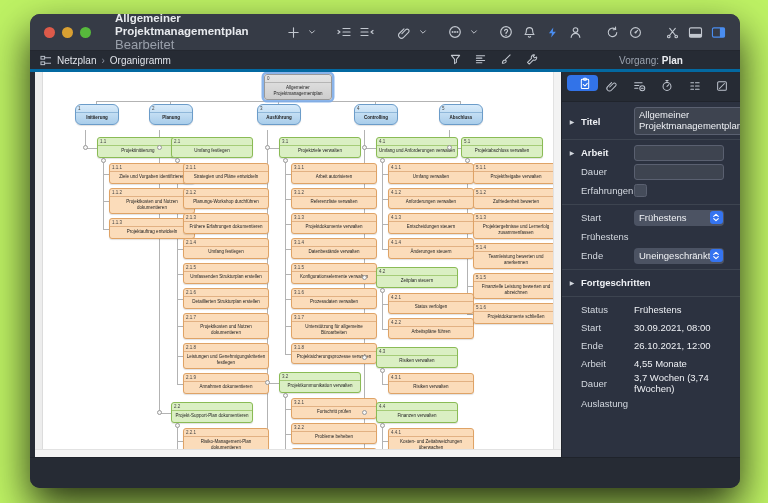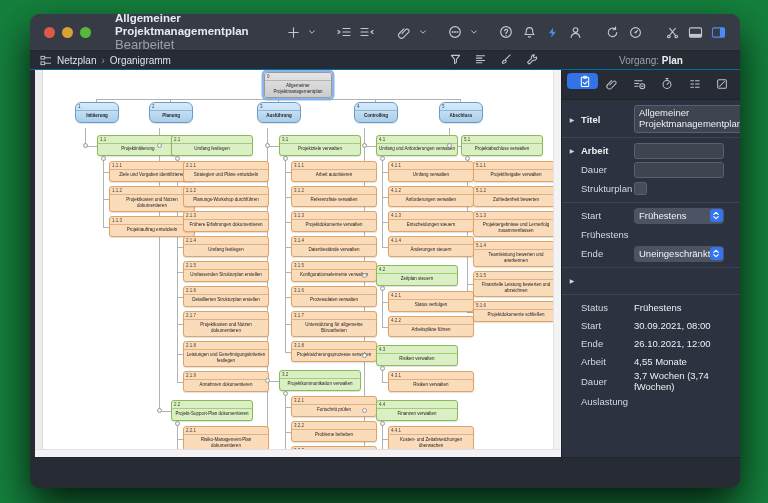--- a/index.html
+++ b/index.html
@@ -1,36 +1,36 @@
 <!DOCTYPE html>
 <html><head>
 <meta charset="utf-8">
 <style>
   html,body{margin:0;padding:0;background:#000;width:768px;height:503px;overflow:hidden;
     font-family:"Liberation Sans","DejaVu Sans",sans-serif;-webkit-font-smoothing:antialiased;}
-  .screen{position:relative;width:768px;height:503px;background:#15803d;}
+  .screen{position:relative;width:768px;height:503px;background:#bef264;}
   .window{position:absolute;left:30px;top:14px;width:710px;height:474px;background:#2d3340;
     border-radius:10px;overflow:hidden;box-shadow:0 18px 40px rgba(0,0,0,.8);display:flex;flex-direction:column;}
   
   .titlebar{height:36px;background:#363b46;border-bottom:1px solid #23272f;display:flex;align-items:center;flex:0 0 auto;}
   .traffic{display:flex;gap:7px;padding:0 10px 0 14px;}
   .tl{width:11px;height:11px;border-radius:50%;}
   .tl.r{background:#dd5a4a;} .tl.y{background:#d9a032;} .tl.g{background:#57b93c;}
   .titleblock{margin-left:14px;line-height:1.1;}
   .wtitle{font-size:11.5px;font-weight:bold;color:#e8eaee;}
   .wsub{font-size:13px;color:#9aa0ab;}
   .tb-icons{margin-left:auto;display:flex;align-items:center;gap:3px;padding-right:12px;color:#c2c7cf;}
   .tb-icons .grp{display:flex;align-items:center;gap:3px;margin-left:14px;}
   .ti{width:20px;height:18px;display:flex;align-items:center;justify-content:center;border-radius:4px;}
   .ti.narrow{width:11px;}
   .ti svg{stroke:currentColor;fill:none;stroke-width:1.2;stroke-linecap:round;stroke-linejoin:round;}
   .ti.bolt{color:#4a8df0;} .ti.bolt svg{fill:#4a8df0;stroke:none;}
   .ti.blue{color:#4a8df0;}
   
-  .viewbar{height:18px;background:#262b34;border-bottom:1px solid #0369a1;display:flex;align-items:center;flex:0 0 auto;font-size:10px;}
+  .viewbar{height:18px;background:#262b34;border-bottom:3px solid #0369a1;display:flex;align-items:center;flex:0 0 auto;font-size:10px;}
   .crumb{display:flex;align-items:center;gap:5px;color:#dfe2e8;padding-left:10px;}
   .crumb svg{stroke:#b9bfc9;fill:none;stroke-width:1.1;}
   .crumb .sep{color:#8c93a0;}
   .vb-icons{margin-left:auto;display:flex;align-items:center;gap:14px;color:#c2c7cf;padding-right:24px;}
   .vb-icons svg{stroke:currentColor;fill:none;stroke-width:1.1;stroke-linecap:round;stroke-linejoin:round;}
   .insp-head{width:178px;flex:0 0 auto;text-align:center;color:#9aa2ae;font-size:10px;}
   .insp-head b{color:#eceef2;font-weight:bold;}
   
   .content{flex:1 1 auto;display:flex;min-height:0;background:#262b34;padding-left:5px;}
   .canvas{flex:1 1 auto;position:relative;background:#fff;overflow:hidden;}
@@ -613,21 +613,21 @@
           <span class="flabel bold">Arbeit</span>
           <div class="ibox"></div>
         </div>
         <div class="irow">
           <span class="disc"></span>
           <span class="flabel">Dauer</span>
           <div class="ibox"></div>
         </div>
         <div class="irow">
           <span class="disc"></span>
-          <span class="flabel">Strukturplan</span>
+          <span class="flabel">Erfahrungen</span>
           <div>
                 <div class="cb"></div>
               </div>
         </div>
         <hr class="hr">
         <div class="irow">
           <span class="disc"></span>
           <span class="flabel">Start</span>
           <div class="sel">
             <span>Frühestens</span>
@@ -650,20 +650,21 @@
             <span class="stepper">
                   <svg width="8" height="9" viewBox="0 0 8 10">
                     <path d="M1.5 3.8L4 1.5l2.5 2.3M1.5 6.2L4 8.5l2.5-2.3"></path>
                   </svg>
                 </span>
           </div>
         </div>
         <hr class="hr">
         <div class="irow">
           <span class="disc">▶</span>
+          <span class="flabel bold" style="grid-column:2/4">Fortgeschritten</span>
         </div>
         <hr class="hr">
         <div id="erw">
               <div class="irow erow">
                 <span class="disc"></span>
                 <span class="flabel">Status</span>
                 <span class="evalue">Frühestens</span>
               </div>
               <div class="irow erow">
                 <span class="disc"></span>

